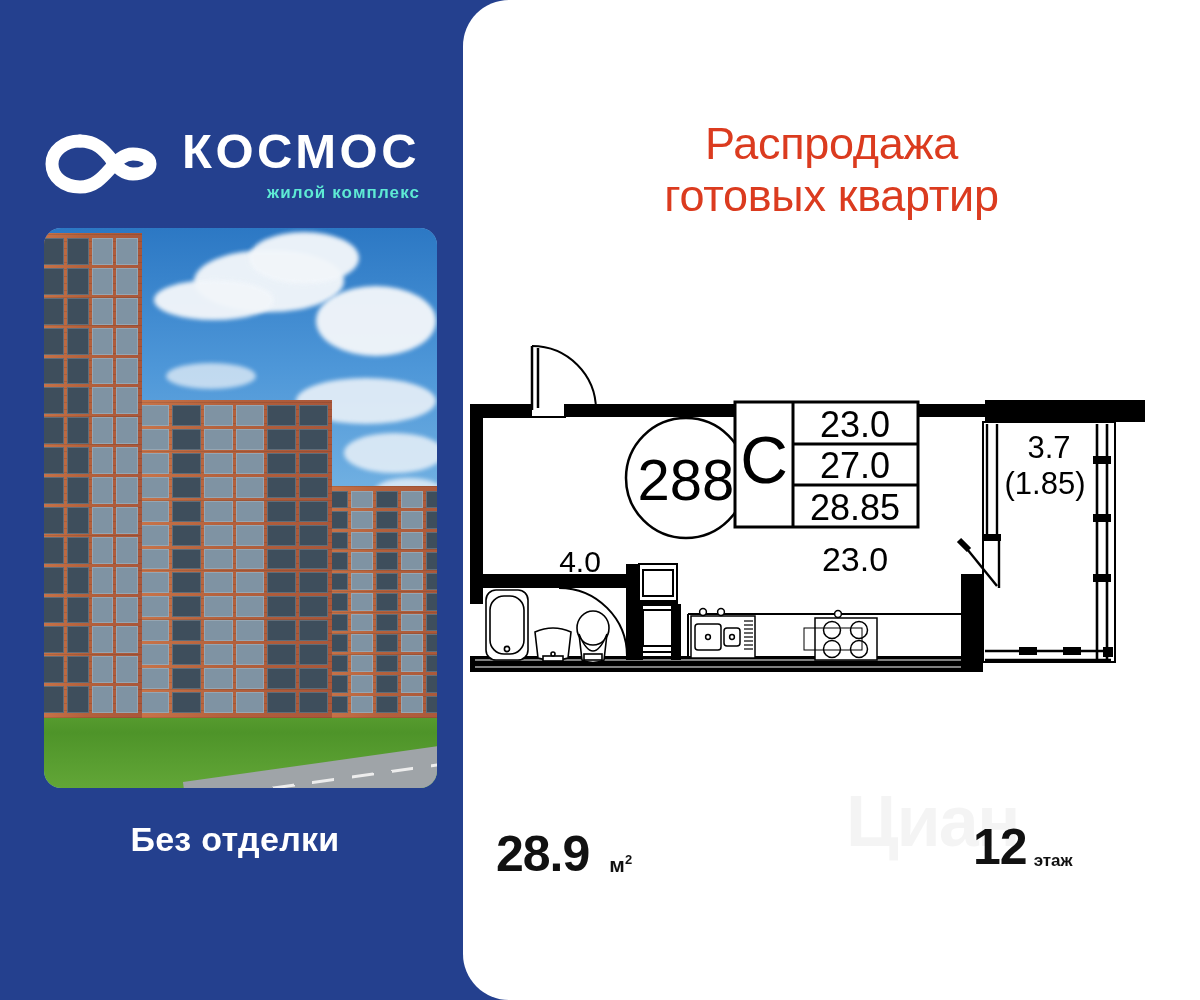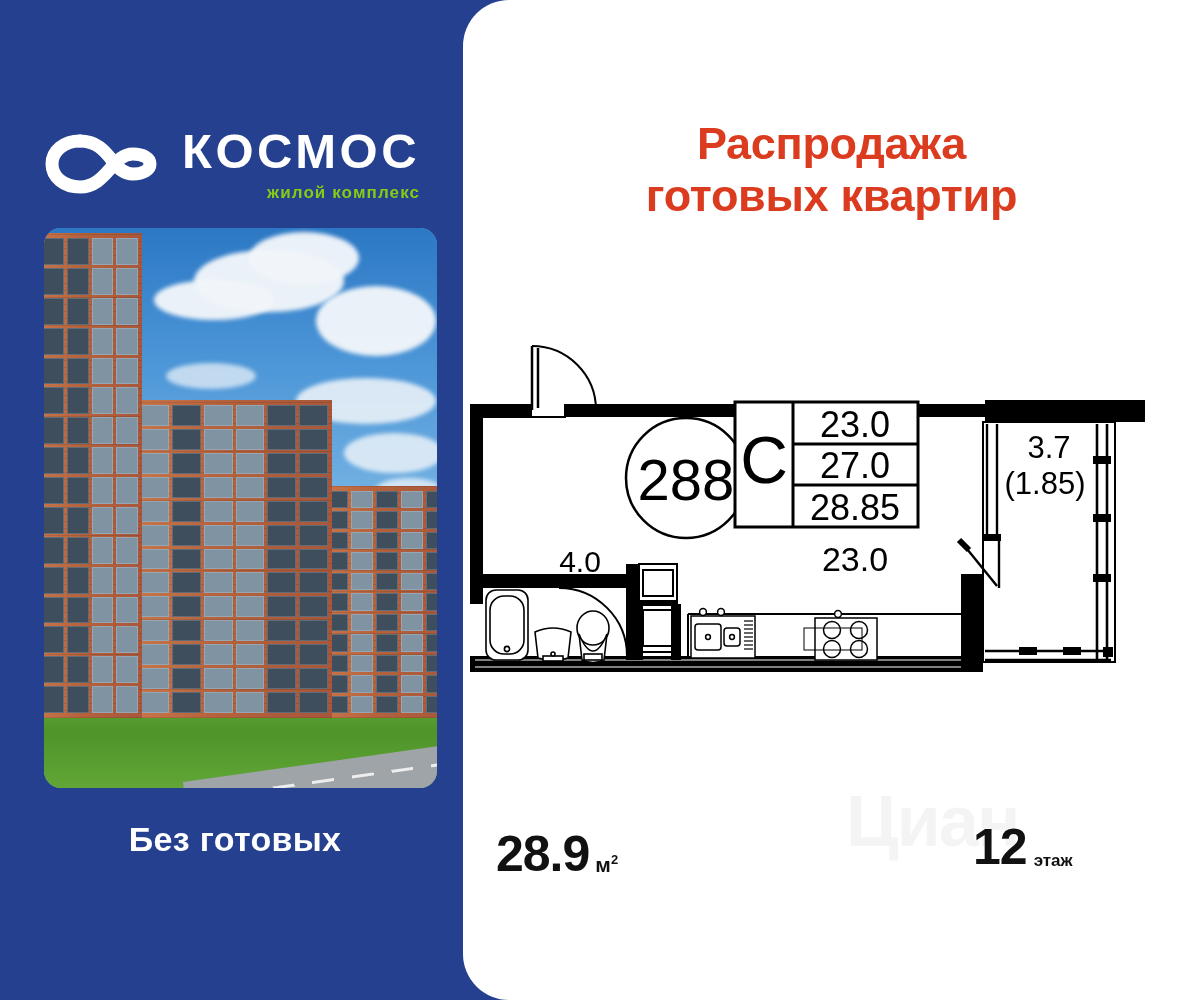--- a/index.html
+++ b/index.html
@@ -41,21 +41,21 @@
   }
   #brand-name {
     color: #FFFFFF;
     font-size: 49px;
     font-weight: 700;
     letter-spacing: 3.5px;
     line-height: 1.0;
     white-space: nowrap;
   }
   #brand-tagline {
-    color: #84cc16;
+    color: #5eead4;
     font-size: 17px;
     font-weight: 700;
     letter-spacing: 1.1px;
     margin-top: 7px;
     align-self: flex-end;
     white-space: nowrap;
   }
 
   
   #photo-frame {
@@ -132,21 +132,21 @@
     border-radius: 46px 0 0 46px;
   }
 
   #headline {
     position: absolute;
     left: 0; top: 118px;
     width: 737px;
     text-align: center;
     color: #DB3B1F;
     font-size: 45px;
-    font-weight: 700;
+    font-weight: 400;
     line-height: 1.16;
     letter-spacing: -.3px;
   }
   #headline .l2 { display: block; }
 
   
   #floorplan {
     position: absolute;
     left: 0; top: 338px;
     width: 737px; height: 380px;
@@ -154,21 +154,21 @@
   #floorplan svg { display: block; }
 
   
   #stats-row {
     position: absolute;
     left: 0; top: 812px;
     width: 737px; height: 76px;
   }
   .stat { position: absolute; white-space: nowrap; color: #111111; }
   .stat-big { font-size: 50px; font-weight: 700; letter-spacing: -1px; }
-  #stat-area { left: 33px; top: 6px; display: flex; align-items: flex-end; gap: 6px; }
+  #stat-area { left: 33px; top: 6px; display: flex; align-items: flex-end; gap: 20px; }
   #stat-area .unit { font-size: 21px; font-weight: 700; position: relative; top: -6px; margin-top: 40px; }
   #stat-area .unit sup { font-size: 13px; }
   #stat-rooms { left: 297px; top: 6px; }
   #stat-floor { left: 510px; top: 6px; display: flex; align-items: flex-end; gap: 7px; }
   #stat-floor .suffix { font-size: 17px; font-weight: 700; position: relative; top: -5px; }
 
   #watermark {
     position: absolute;
     left: 383px; top: 780px;
     font-size: 72px;
@@ -427,21 +427,21 @@
             <span class="win glass"></span>
             <span class="win glass"></span>
           <span class="win"></span>
             <span class="win"></span>
             <span class="win glass"></span>
             <span class="win glass"></span>
         </div>
       </div>
     </div>
 
-    <div id="caption-no-finish">Без готовых</div>
+    <div id="caption-no-finish">Без отделки</div>
   </div>
 
   <div id="right-panel">
 
     <div id="headline">
       <span class="l1">Распродажа</span>
       <span class="l2">готовых квартир</span>
     </div>
 
     <div id="floorplan">

